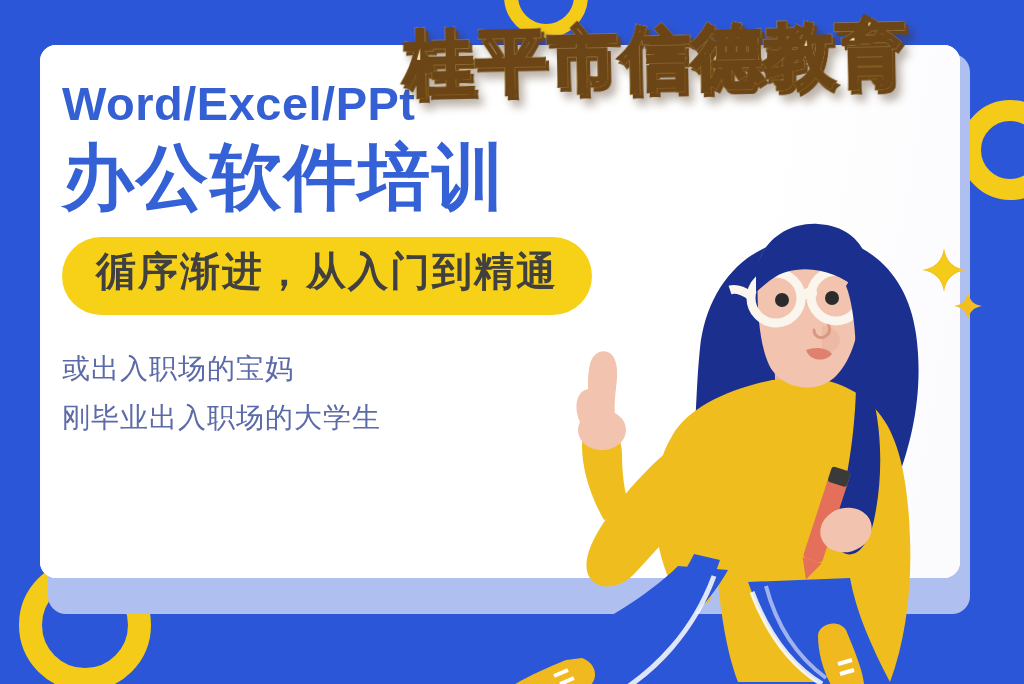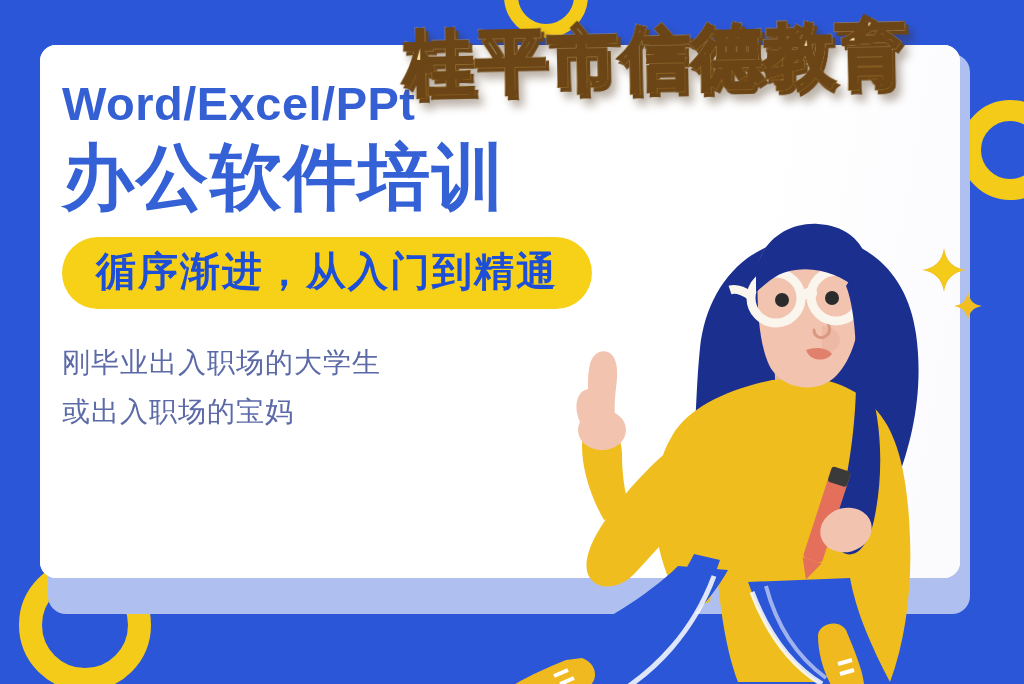--- a/index.html
+++ b/index.html
@@ -38,23 +38,23 @@
   .eyebrow{
     font-size:47px;font-weight:bold;letter-spacing:.5px;
     color:#3560D4;line-height:1;margin:0 0 12px 0;
   }
   .headline{
     font-size:72px;font-weight:bold;color:#3461D6;
     line-height:1.06;margin:0 0 22px 0;letter-spacing:2px;
     white-space:nowrap;
   }
   .pill{
-    display:inline-block;background:#F7D117;color:#1d4ed8;
+    display:inline-block;background:#F7D117;color:#404040;
     font-size:40px;font-weight:bold;letter-spacing:2px;
-    padding:14px 34px 18px 34px;border-radius:44px;
+    padding:14px 34px 24px 34px;border-radius:44px;
     line-height:1;margin:0 0 28px 0;
   }
   .sub{
     color:#5C6AA8;font-size:28px;line-height:1.6;
     letter-spacing:1px;margin:0;
   }
   .sub div{margin:4px 0;}
 
   
   .watermark{
@@ -88,22 +88,22 @@
   <div class="card-shadow"></div>
   <div class="card">
     <div class="card-inner-grad"></div>
   </div>
 
   <div class="text-block">
     <p class="eyebrow">Word/Excel/PPt</p>
     <h1 class="headline">办公软件培训</h1>
     <div class="pill">循序渐进，从入门到精通</div>
     <div class="sub">
+      <div>或出入职场的宝妈</div>
       <div>刚毕业出入职场的大学生</div>
-      <div>或出入职场的宝妈</div>
     </div>
   </div>
 
   <div class="watermark">桂平市信德教育</div>
 
   <div class="illus">
     <svg viewBox="0 0 464 454" xmlns="http://www.w3.org/2000/svg">
 
       <path d="M238 8 C180 16 146 62 140 118 C134 176 138 220 124 262
                C113 294 110 316 122 330 C136 346 166 334 178 308

